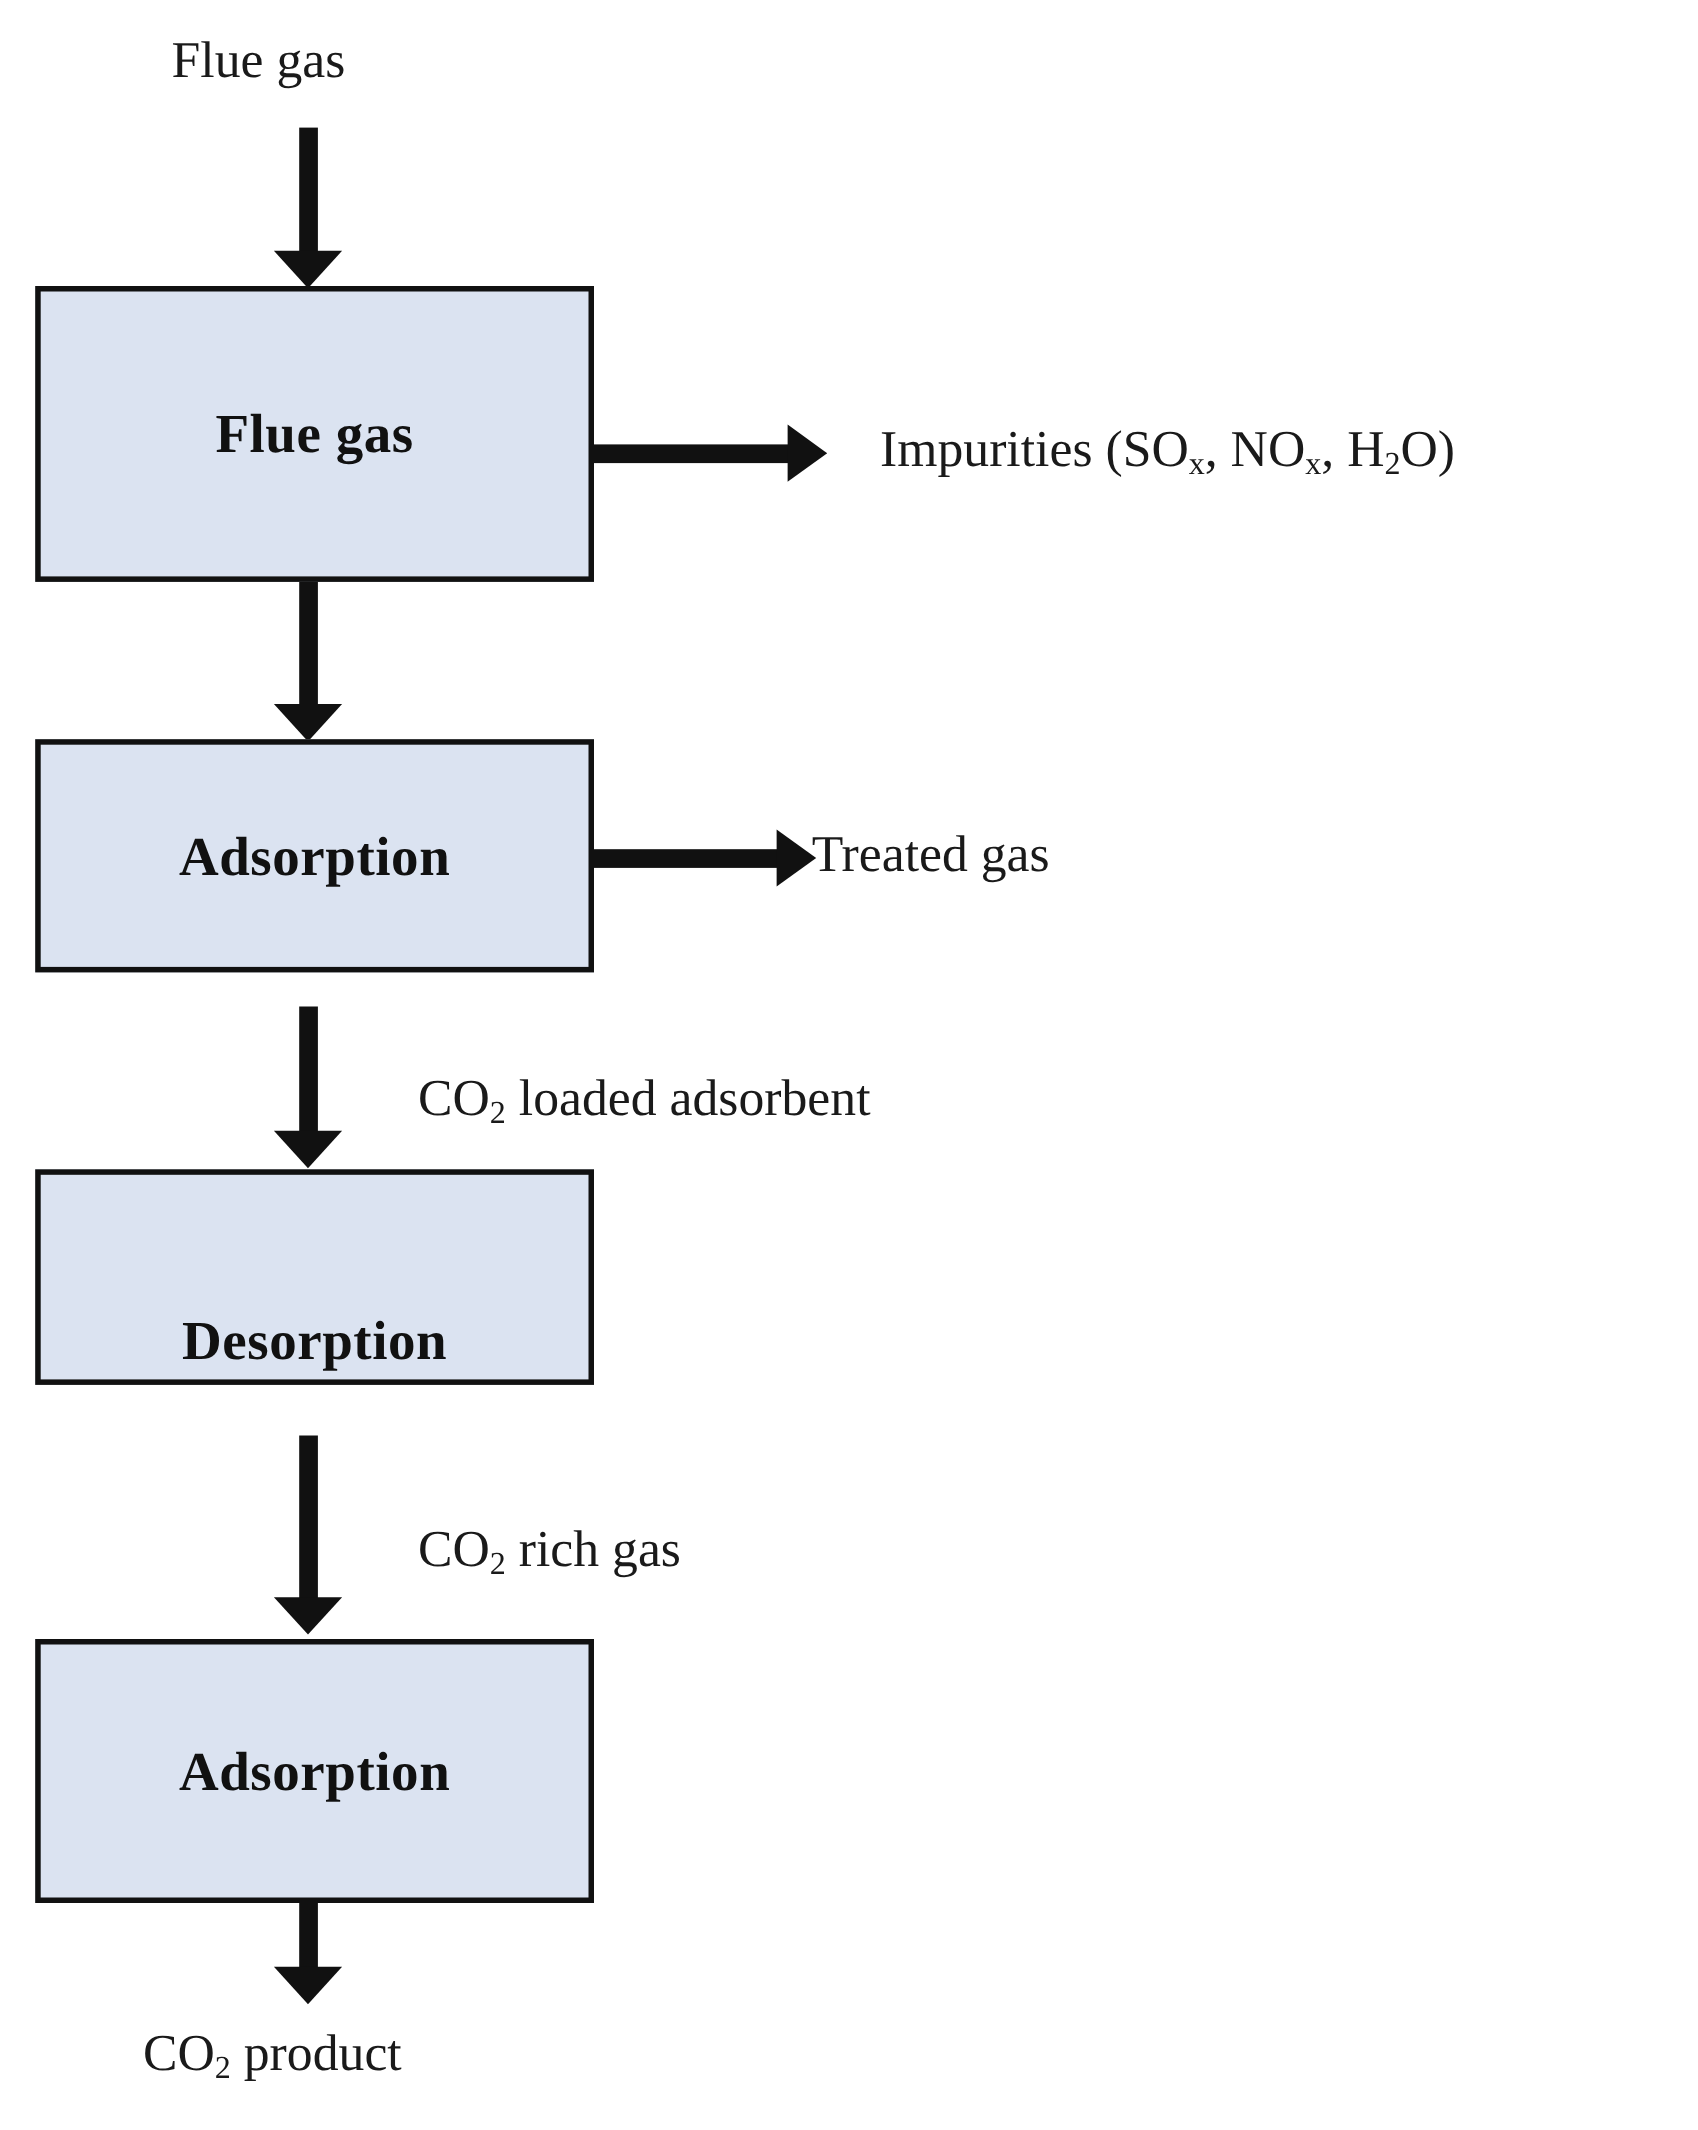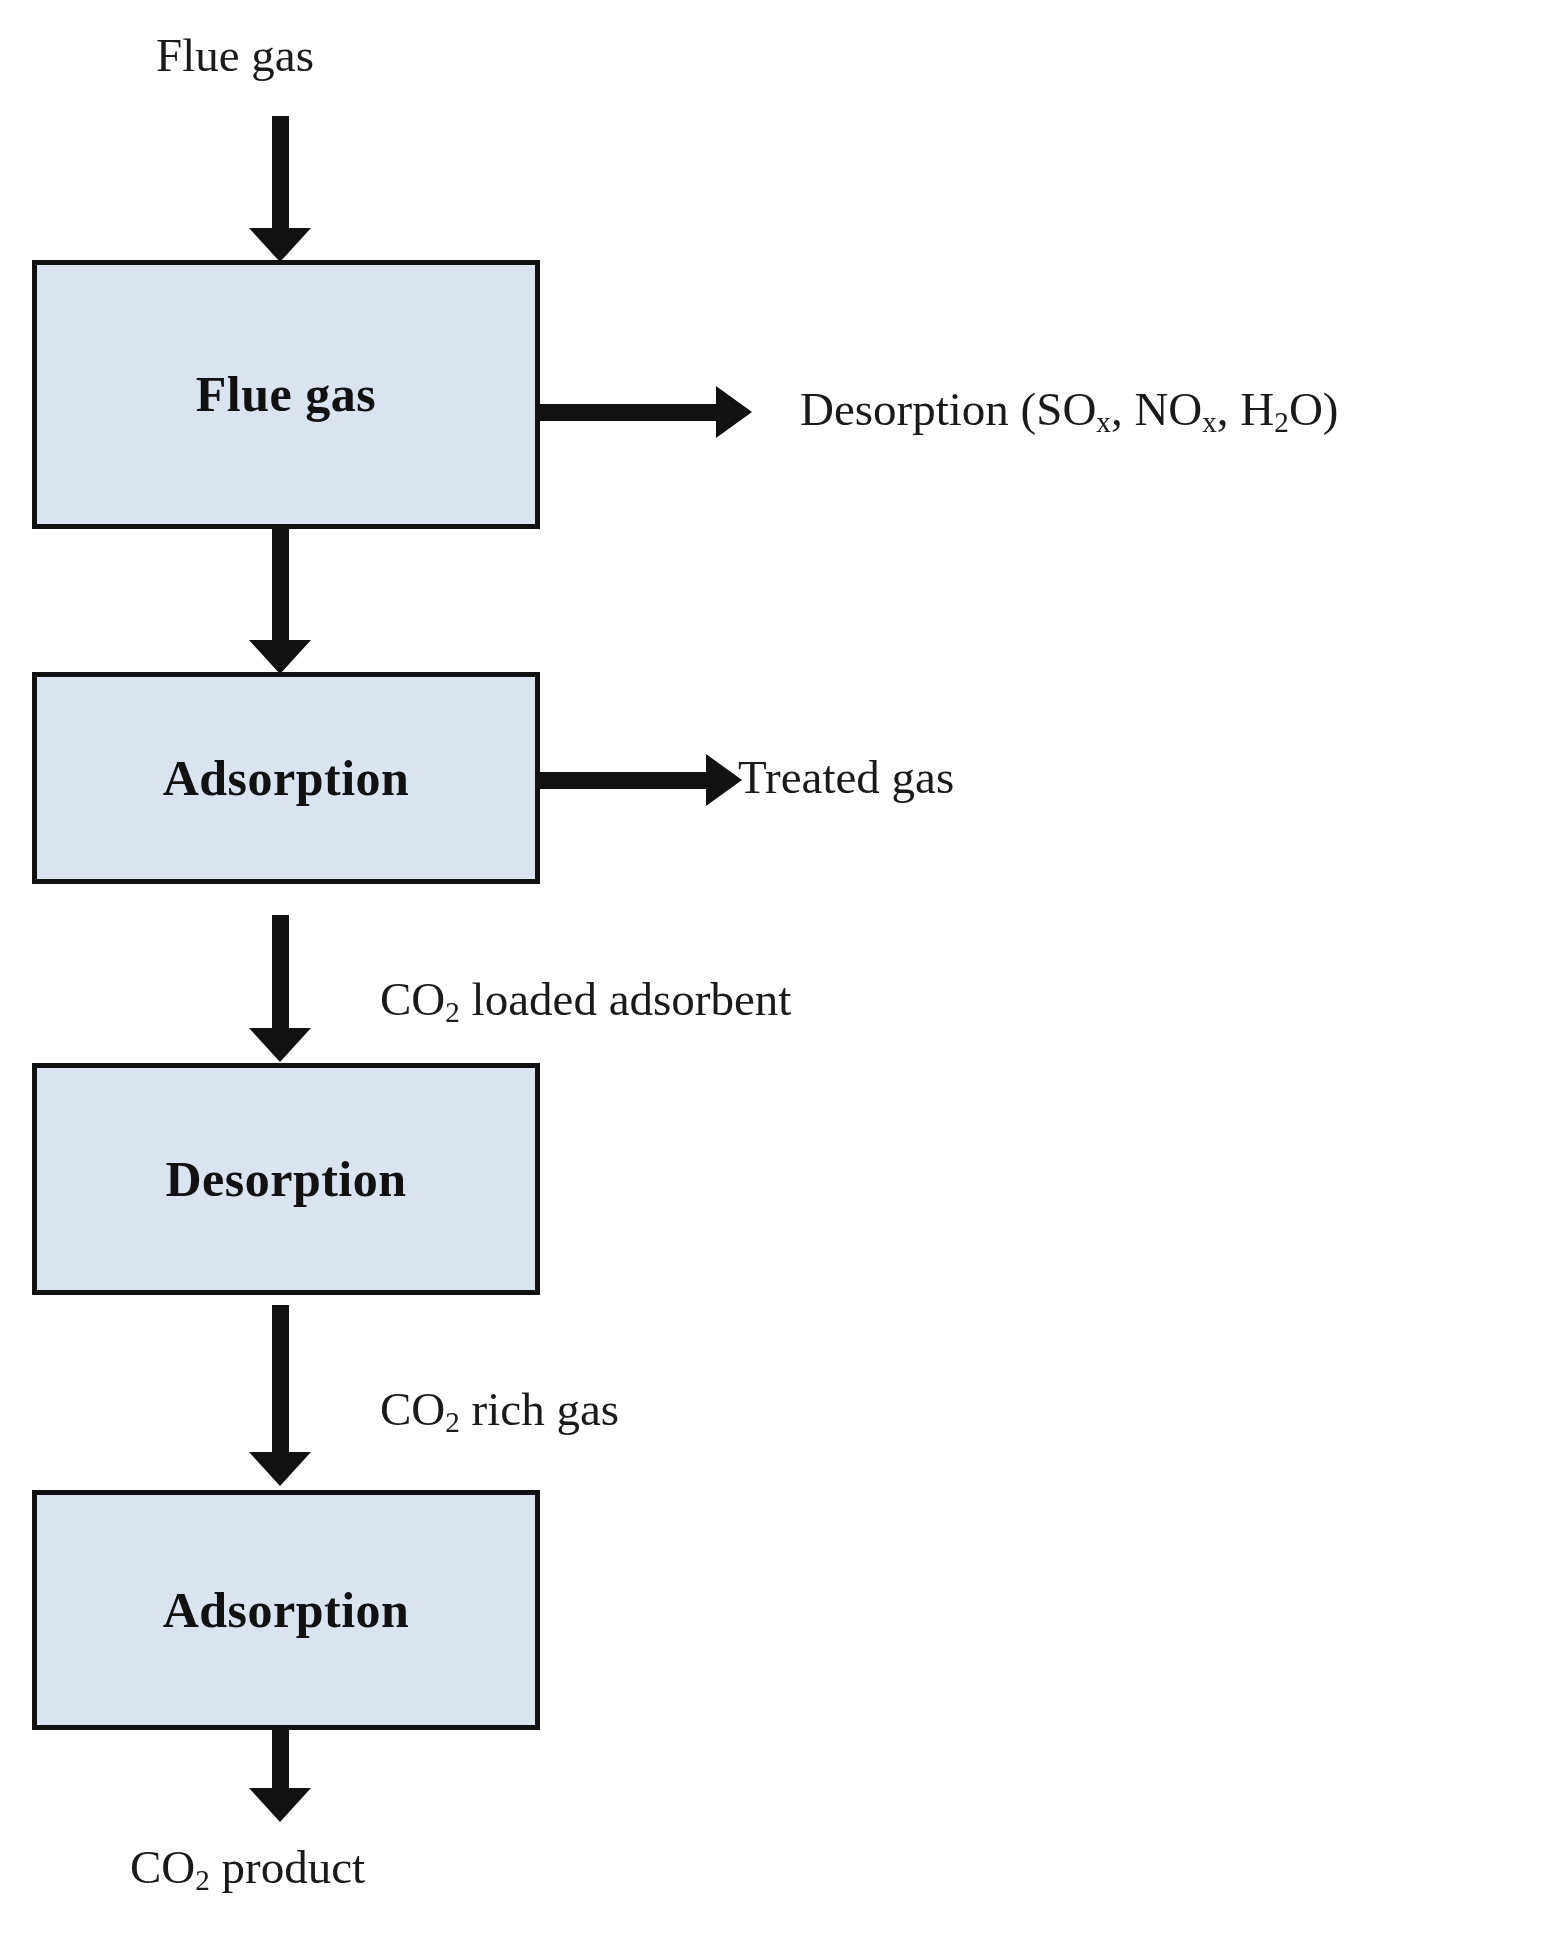--- a/index.html
+++ b/index.html
@@ -36,21 +36,21 @@
     font-size: 50px;
     line-height: 1.45;
     letter-spacing: 0.5px;
     color: #111111;
     text-align: center;
   }
   .proc-box .line { display: block; white-space: nowrap; }
 
   #box-pretreatment { top: 260px;  height: 269px; }
   #box-adsorption   { top: 672px;  height: 212px; }
-  #box-desorption   { top: 1063px; height: 232px; }
+  #box-desorption   { top: 1063px; height: 196px; justify-content: flex-end; }
   #box-compression  { top: 1490px; height: 240px; }
 
   
   .label {
     position: absolute;
     font-size: 47px;
     line-height: 1.15;
     white-space: nowrap;
     color: #1a1a1a;
     font-weight: normal;
@@ -130,21 +130,21 @@
 
   <div class="v-stem" id="arrow-in-stem"></div>
   <div class="v-head" id="arrow-in-head"></div>
 
   <div class="proc-box" id="box-pretreatment">
     <span class="line">Flue gas</span>
   </div>
 
   <div class="h-stem" id="arrow-imp-stem"></div>
   <div class="h-head" id="arrow-imp-head"></div>
-  <div class="label" id="label-impurities"><span>Desorption (SO</span><sub>x</sub><span>, NO</span><sub>x</sub><span>, H</span><sub>2</sub><span>O)</span></div>
+  <div class="label" id="label-impurities"><span>Impurities (SO</span><sub>x</sub><span>, NO</span><sub>x</sub><span>, H</span><sub>2</sub><span>O)</span></div>
 
   <div class="v-stem" id="arrow-1-stem"></div>
   <div class="v-head" id="arrow-1-head"></div>
 
   <div class="proc-box" id="box-adsorption">
     <span class="line">Adsorption</span>
   </div>
 
   <div class="h-stem" id="arrow-tg-stem"></div>
   <div class="h-head" id="arrow-tg-head"></div>

